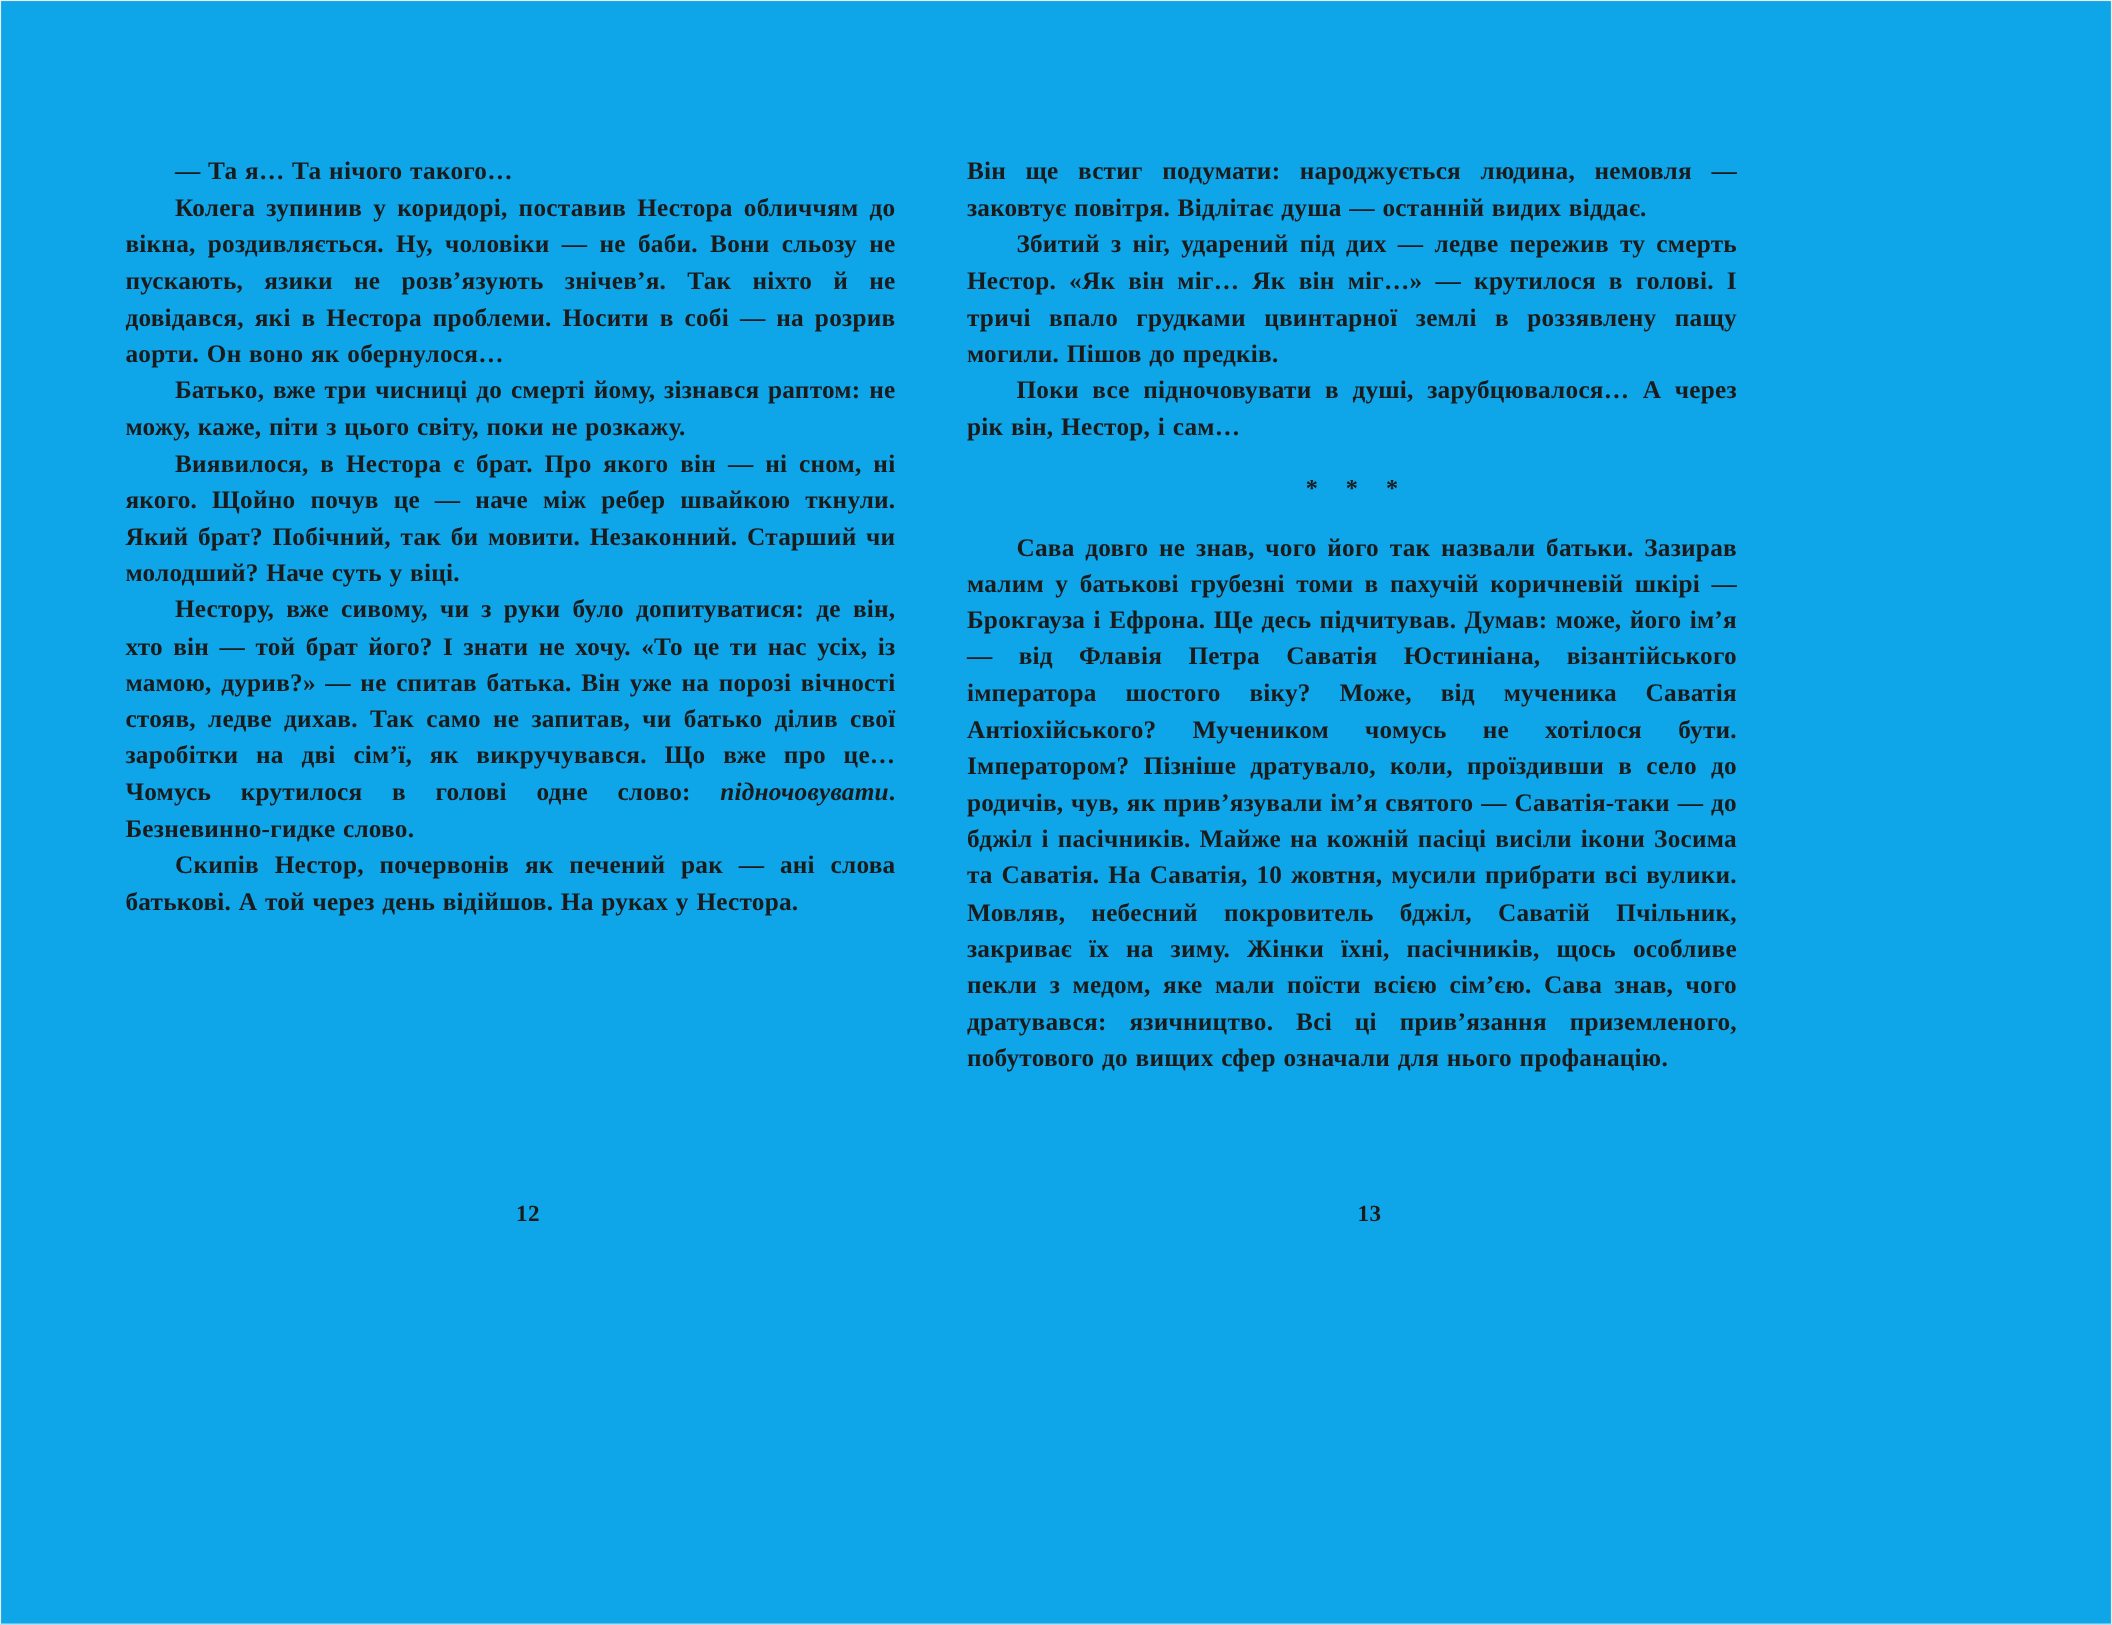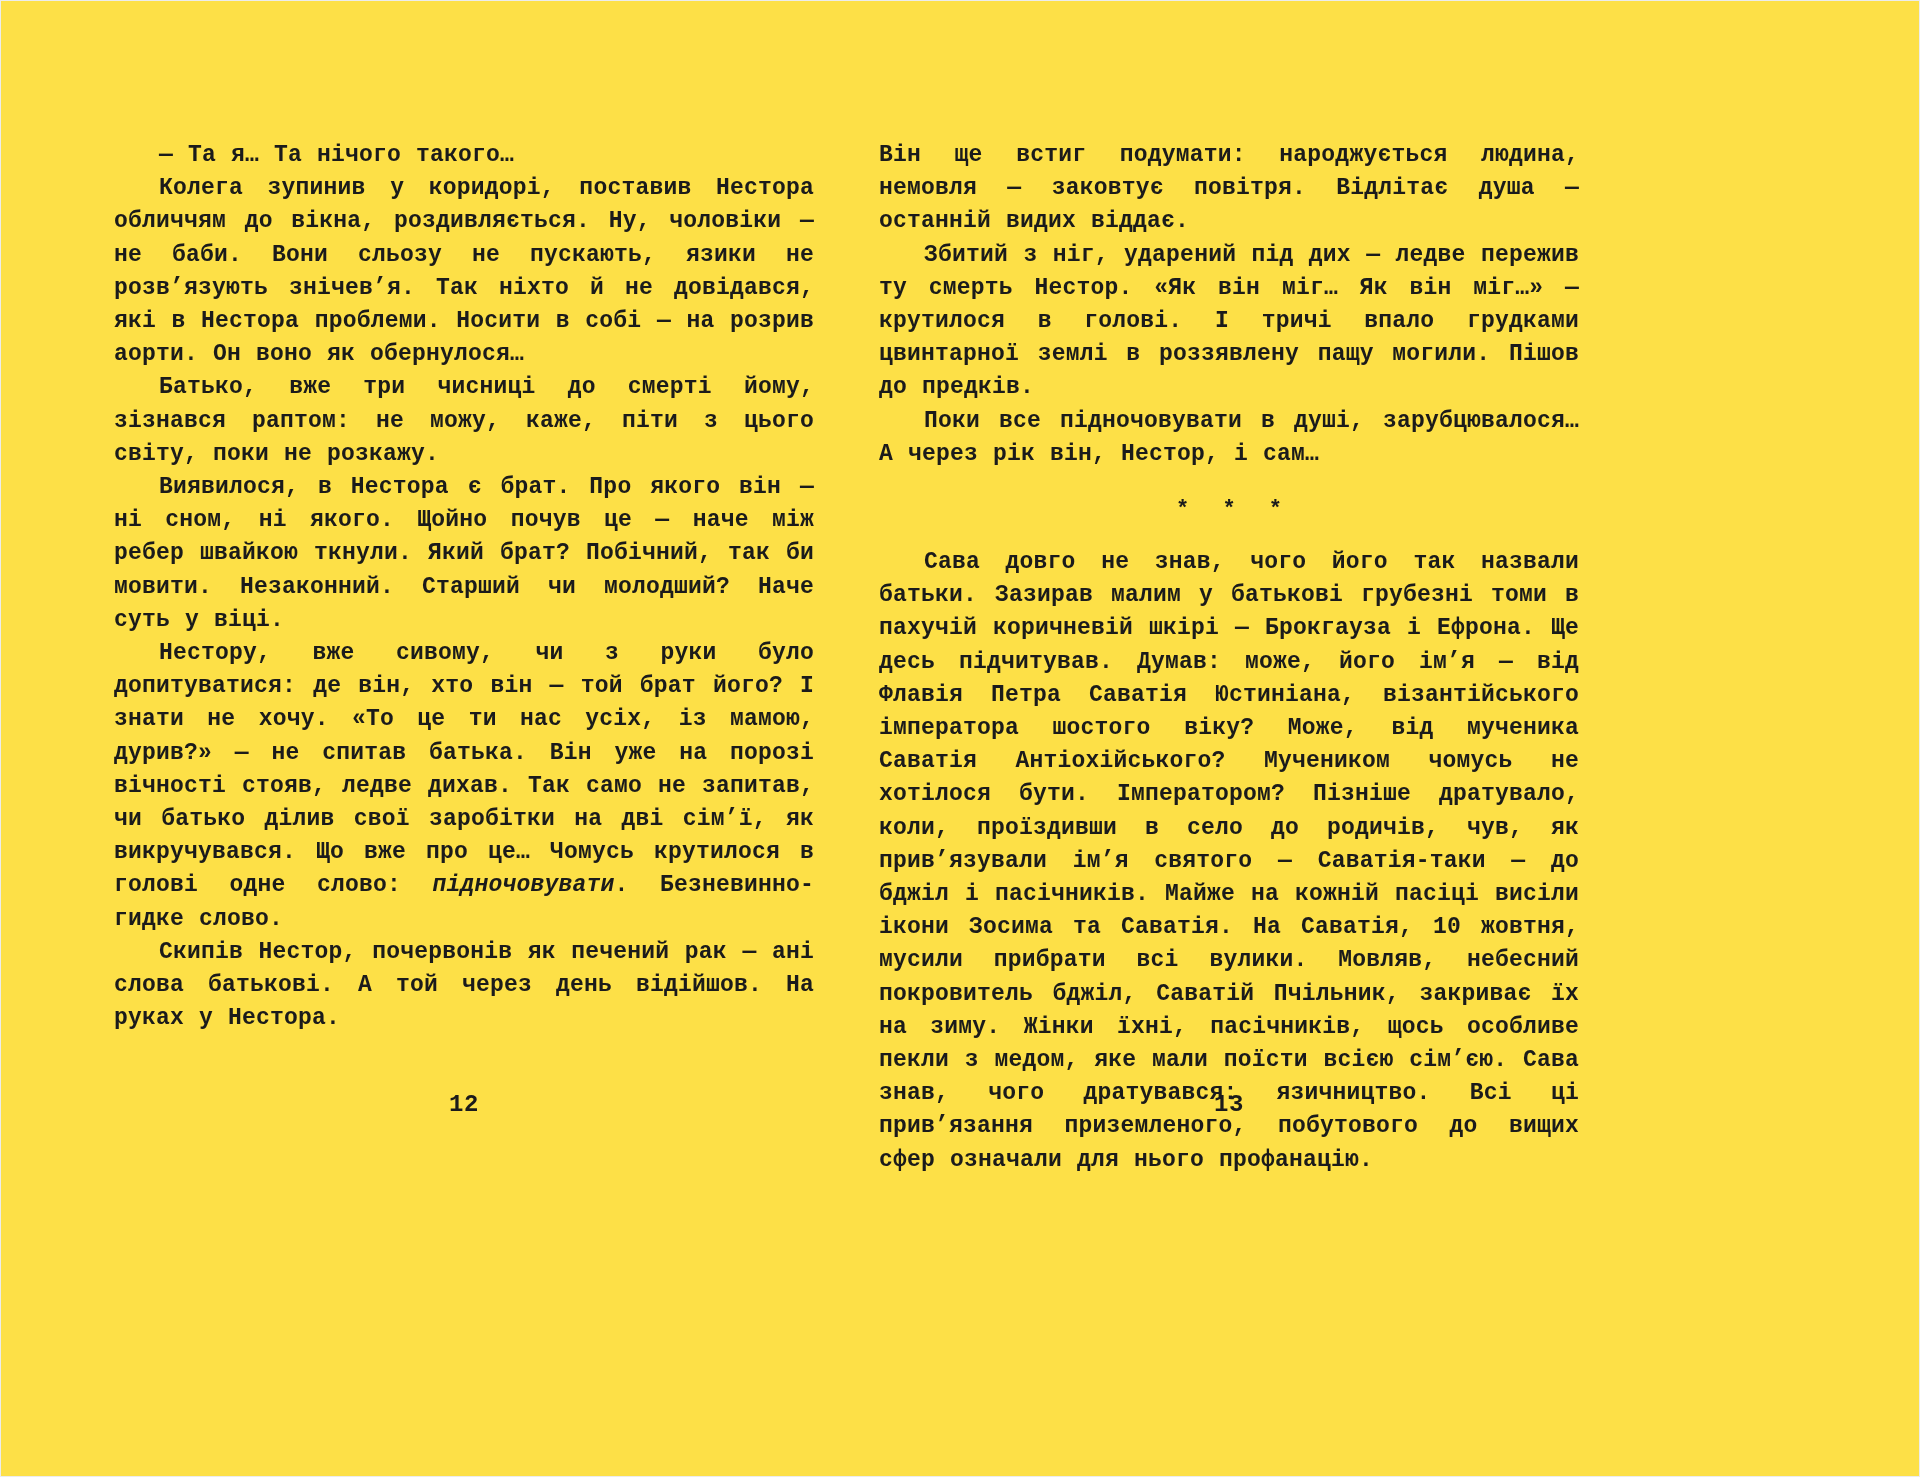--- a/index.html
+++ b/index.html
@@ -4,24 +4,24 @@
 <style>
   html, body {
     margin: 0;
     padding: 0;
     background: #ffffff;
   }
   .spread {
     position: relative;
     width: 1920px;
     height: 1477px;
-    background: #fde047;
+    background: #0ea5e9;
     box-sizing: border-box;
     border: 1px solid #ececec;
-    font-family: Liberation Mono, monospace;
+    font-family: Liberation Serif, serif;
     color: #1b1b1b;
     overflow: hidden;
     padding-left: 10px;
   }
   .page {
     position: absolute;
     top: 138px;
     width: 700px;
     height: 1030px;
   }
@@ -43,24 +43,24 @@
     text-align: center;
     font-size: 22px;
     font-weight: 600;
     letter-spacing: 10px;
     padding-left: 10px; 
     margin: 26px 0 24px 0;
   }
   .page-number {
     position: absolute;
     top: 952px;
-    left: 0;
+    left: 16px;
     width: 100%;
     text-align: center;
-    font-size: 24px;
+    font-size: 21px;
     font-weight: 600;
     letter-spacing: 0.5px;
   }
 </style>
 </head>
 <body>
 
 <div class="spread">
 
   <div class="page page-left">

